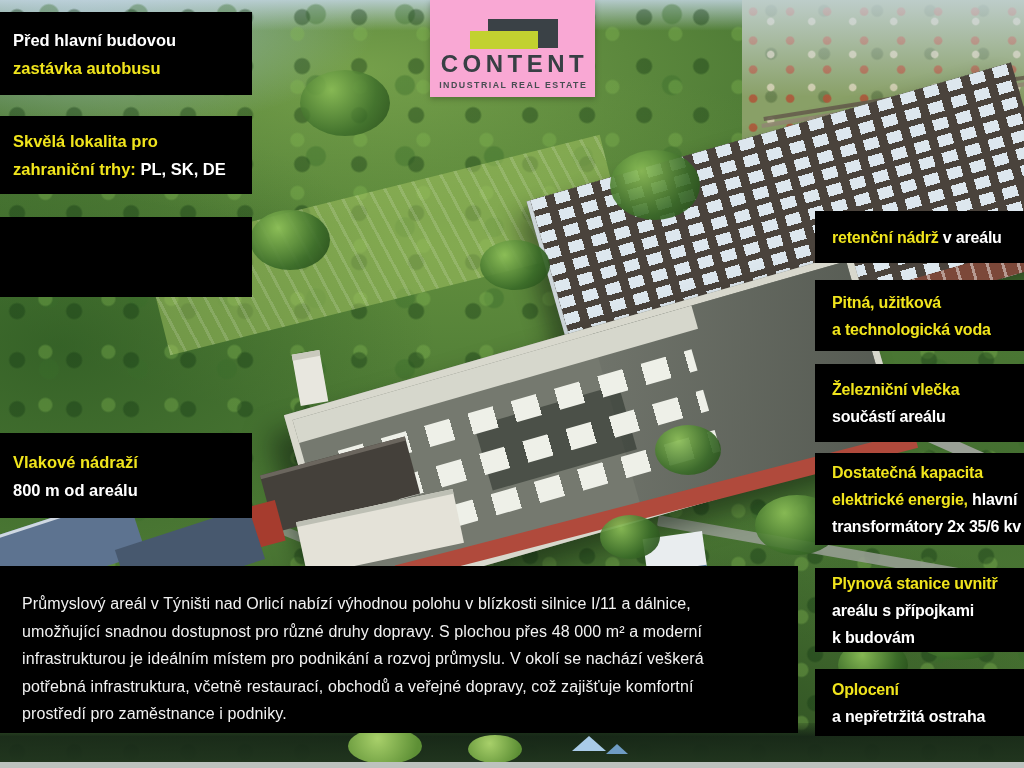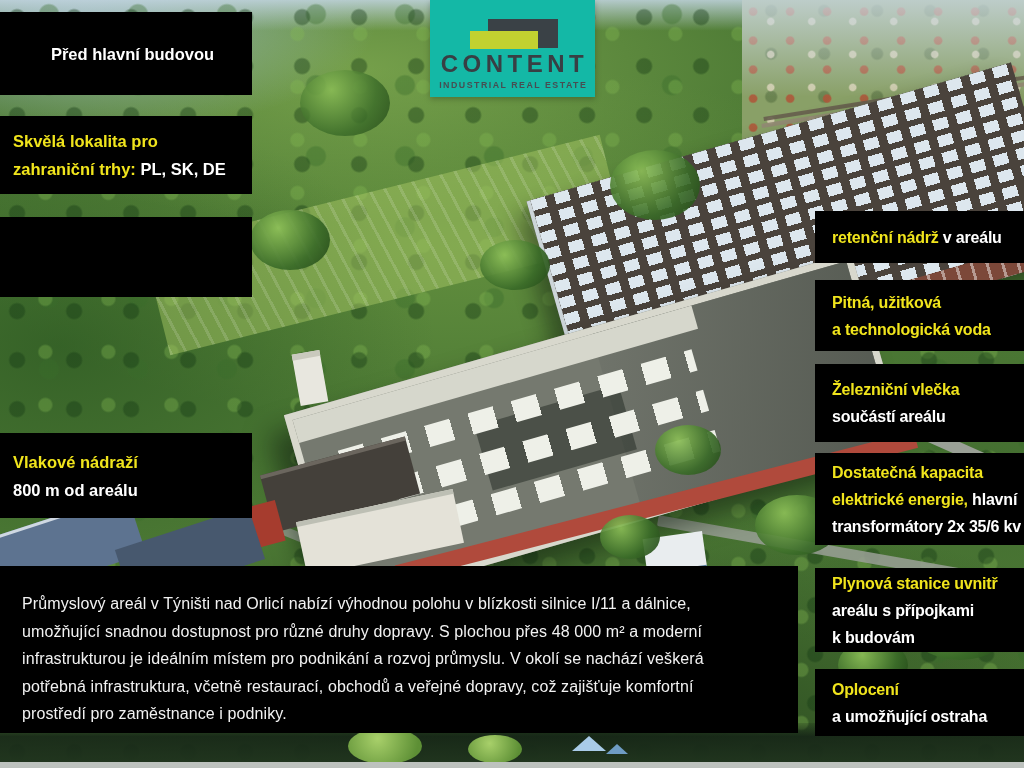--- a/index.html
+++ b/index.html
@@ -67,21 +67,21 @@
 
   
   .co{position:absolute;background:#000;z-index:20;display:flex;flex-direction:column;
       justify-content:center;font-weight:700;}
   .co .line{white-space:nowrap;}
   .co-l{left:0;width:239px;padding-left:13px;font-size:16.5px;line-height:28px;}
   .co-r{left:815px;width:209px;padding-left:17px;font-size:16px;line-height:27px;letter-spacing:-0.2px;}
   .yellow{color:var(--y,#f0e41c);}
   .white{color:#ffffff;}
 
-  .logo-card{position:absolute;left:430px;top:0;width:165px;height:97px;background:#14b8a6;z-index:30;
+  .logo-card{position:absolute;left:430px;top:0;width:165px;height:97px;background:#f9a8d4;z-index:30;
              box-shadow:0 2px 6px rgba(0,0,0,.25);}
   .lm-dark{position:absolute;left:58px;top:19px;width:70px;height:29px;background:#3a4146;}
   .lm-lime{position:absolute;left:40px;top:31px;width:68px;height:18px;background:#c2d130;}
   .logo-name{position:absolute;top:50px;left:0;right:0;text-align:center;font-size:24px;font-weight:700;
              letter-spacing:4.5px;text-indent:4px;color:#383f44;}
   .logo-tagline{position:absolute;top:80px;left:0;right:0;text-align:center;font-size:8.8px;font-weight:700;
              letter-spacing:1.5px;text-indent:1.5px;color:#474d52;}
 
   .para-box{position:absolute;left:0;top:566px;width:798px;height:167px;background:#000;z-index:20;
             box-sizing:border-box;padding:24px 0 0 22px;color:#f2f2f2;font-size:16px;
@@ -148,22 +148,23 @@
   <div class="tree-bright" style="left:468px;top:735px;width:54px;height:28px;z-index:6;"></div>
   <div class="bottombar"></div>
 
   <div class="logo-card">
     <div class="lm-dark"></div>
     <div class="lm-lime"></div>
     <div class="logo-name">CONTENT</div>
     <div class="logo-tagline">INDUSTRIAL REAL ESTATE</div>
   </div>
 
-  <div class="co co-l" style="top:12px;height:83px;text-align:center;">
+  <div class="co co-l" style="top:12px;height:83px;">
     <div class="line"><span class="white">Před hlavní budovou</span></div>
+    <div class="line"><span class="yellow">zastávka autobusu</span></div>
   </div>
   <div class="co co-l" style="top:116px;height:78px;justify-content:center;">
     <div class="line"><span class="yellow">Skvělá lokalita pro</span></div>
     <div class="line"><span class="yellow">zahraniční trhy: </span><span class="white">PL, SK, DE</span></div>
   </div>
   <div class="co co-l" style="top:217px;height:80px;">
   </div>
   <div class="co co-l" style="top:433px;height:85px;">
     <div class="line"><span class="yellow">Vlakové nádraží</span></div>
     <div class="line"><span class="white">800 m od areálu</span></div>
@@ -185,21 +186,21 @@
     <div class="line"><span class="yellow">elektrické energie,</span><span class="white"> hlavní</span></div>
     <div class="line"><span class="white">transformátory 2x 35/6 kv</span></div>
   </div>
   <div class="co co-r" style="top:568px;height:84px;">
     <div class="line"><span class="yellow">Plynová stanice uvnitř</span></div>
     <div class="line"><span class="white">areálu s přípojkami</span></div>
     <div class="line"><span class="white">k budovám</span></div>
   </div>
   <div class="co co-r" style="top:669px;height:67px;">
     <div class="line"><span class="yellow">Oplocení</span></div>
-    <div class="line"><span class="white">a umožňující ostraha</span></div>
+    <div class="line"><span class="white">a nepřetržitá ostraha</span></div>
   </div>
 
   <div class="para-box">
     <div class="pline">Průmyslový areál v Týništi nad Orlicí nabízí výhodnou polohu v blízkosti silnice I/11 a dálnice,</div>
     <div class="pline">umožňující snadnou dostupnost pro různé druhy dopravy. S plochou přes 48 000 m² a moderní</div>
     <div class="pline">infrastrukturou je ideálním místem pro podnikání a rozvoj průmyslu. V okolí se nachází veškerá</div>
     <div class="pline">potřebná infrastruktura, včetně restaurací, obchodů a veřejné dopravy, což zajišťuje komfortní</div>
     <div class="pline">prostředí pro zaměstnance i podniky.</div>
   </div>
 

